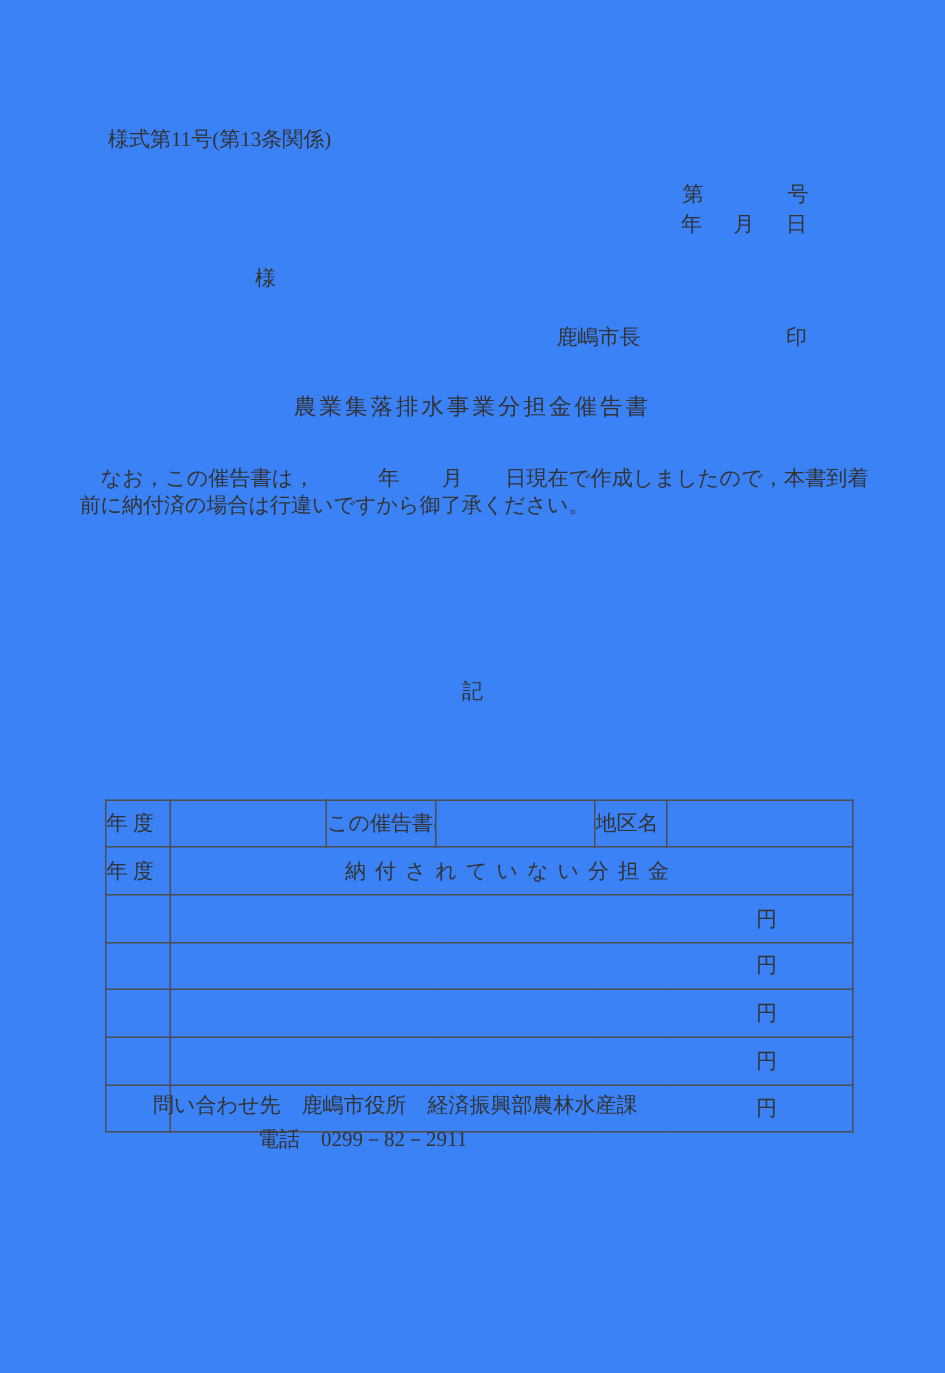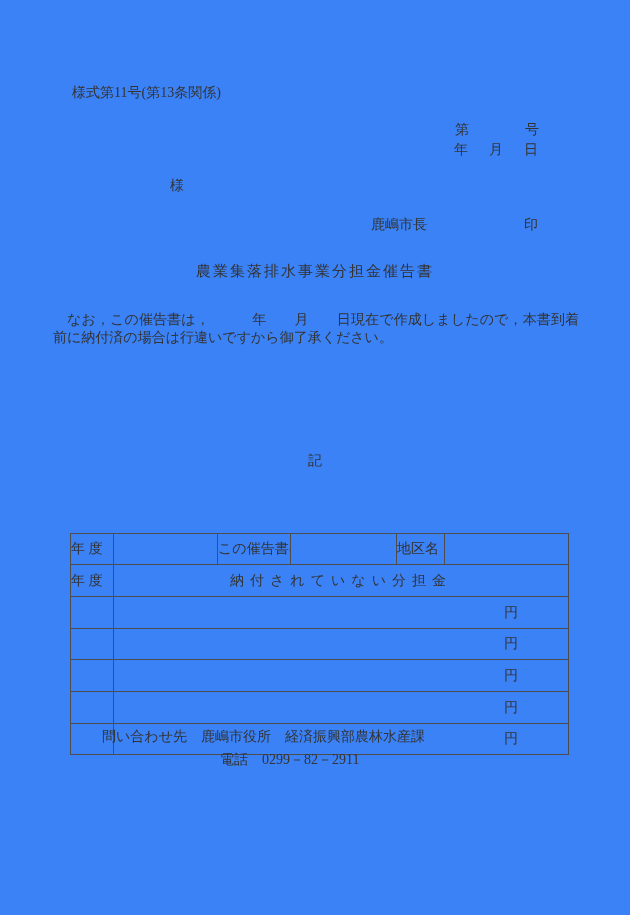--- a/index.html
+++ b/index.html
@@ -72,21 +72,21 @@
   table.fee-table td {
     border: 1px solid #4d4d4d;
     padding: 0;
     overflow: hidden;
   }
   td.c-label { text-align: left; }
   td.c-unpaid { text-align: center; letter-spacing: 6px; font-family: Liberation Serif, serif; }
   td.c-amount { text-align: right; padding-right: 50px !important; }
 
   .contact-line { left: 102px; top: 728px; font-size: 14px; }
-  .phone-line  { left: 172px; top: 751px; font-size: 14px; margin-left: 48px; }
+  .phone-line  { left: 172px; top: 751px; font-size: 14px; }
 </style>
 </head>
 <body>
 
 <div class="page">
 
   <div class="abs form-number">様式第11号(第13条関係)</div>
 
   <div class="abs doc-no-line">
     <span>第</span>

